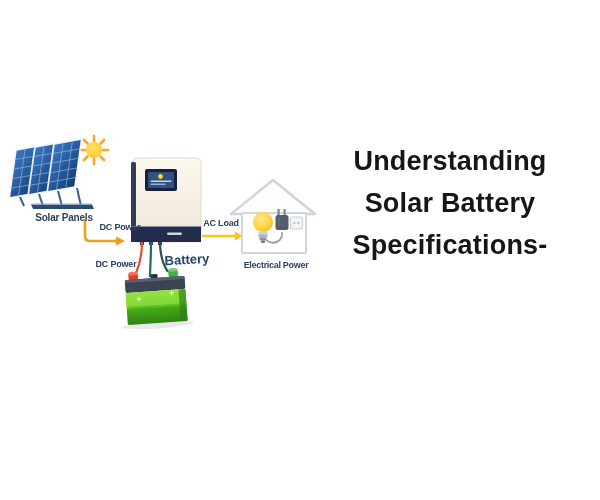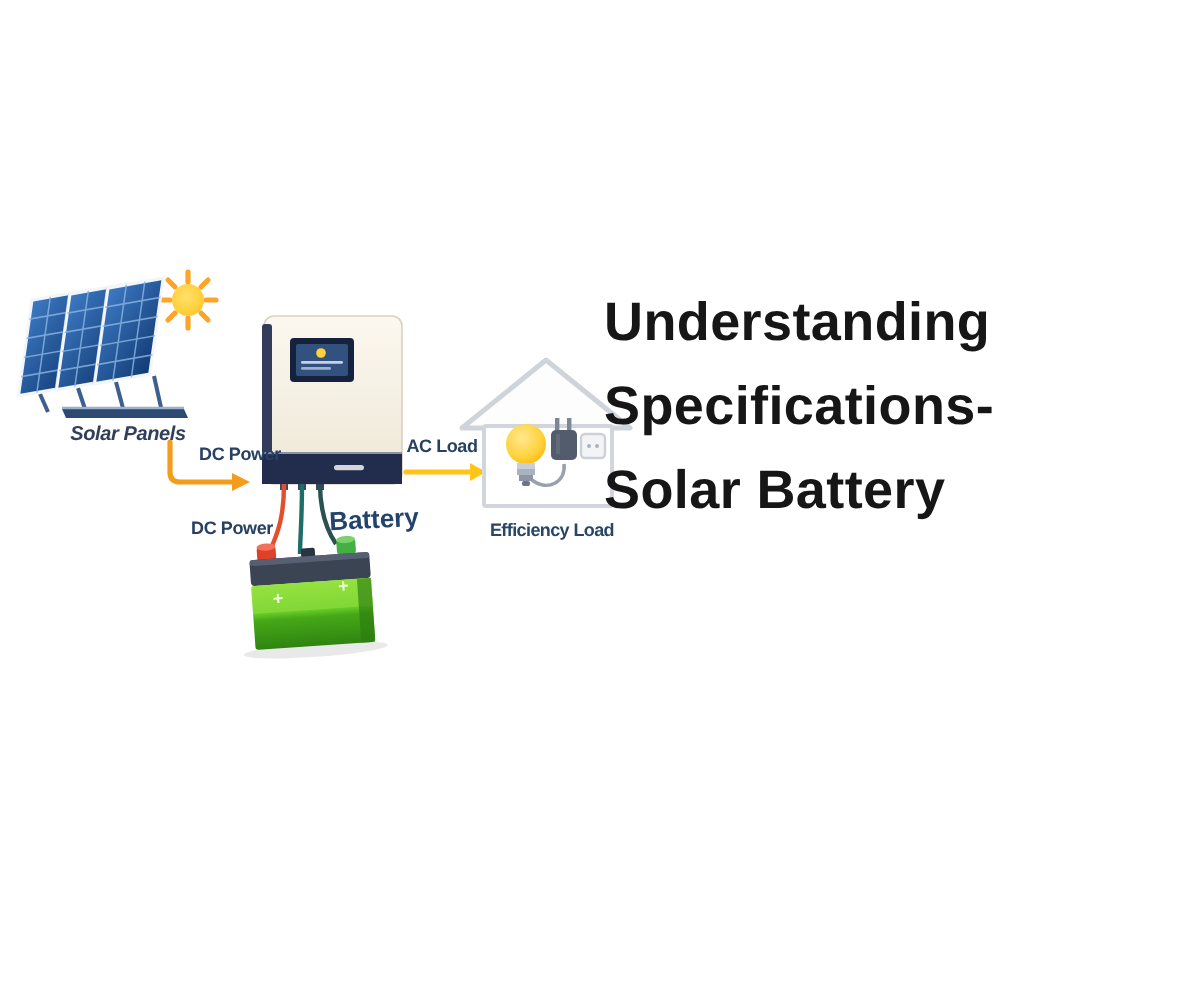--- a/index.html
+++ b/index.html
@@ -5,29 +5,29 @@
   html,body{margin:0;padding:0;background:#ffffff;}
   .page{
     position:relative;width:600px;height:500px;background:#ffffff;overflow:hidden;
     font-family:"Liberation Sans",sans-serif;
   }
   .diagram-svg{position:absolute;left:0;top:120px;width:330px;height:230px;}
   .lbl{
     position:absolute;font-weight:700;color:#274063;text-align:center;
     line-height:1.1;white-space:nowrap;
   }
-  .lbl-solar{left:19px;top:212px;width:90px;font-size:10px;letter-spacing:-0.2px;color:#30405a;font-style:italic;}
+  .lbl-solar{left:19px;top:212px;width:90px;font-size:10px;letter-spacing:-0.2px;color:#30405a;}
   .lbl-dc1{left:95px;top:223px;width:50px;font-size:9px;letter-spacing:-0.2px;}
   .lbl-ac{left:196px;top:219px;width:50px;font-size:9px;letter-spacing:-0.2px;}
   .lbl-dc2{left:91px;top:260px;width:50px;font-size:9px;letter-spacing:-0.2px;}
   .lbl-battery{left:160px;top:253px;width:54px;font-size:13px;transform:rotate(-3deg);color:#24436b;}
   .lbl-load{left:236px;top:261px;width:80px;font-size:9px;letter-spacing:-0.3px;color:#2a4566;}
   .title-block{
     position:absolute;left:302px;top:140px;width:296px;
-    color:#161616;font-weight:700;
+    text-align:center;color:#161616;font-weight:700;
   }
   .title-line{
     font-size:27px;line-height:42px;letter-spacing:0.2px;
     font-family:"Liberation Sans",sans-serif;
   }
 </style>
 </head>
 <body>
 
 <div class="page">
@@ -198,21 +198,21 @@
       <text x="139" y="181" font-size="9" font-weight="bold" fill="#eaffda" text-anchor="middle" font-family="Liberation Sans, sans-serif">+</text>
       <text x="172" y="177" font-size="9" font-weight="bold" fill="#eaffda" text-anchor="middle" font-family="Liberation Sans, sans-serif">+</text>
     </g>
   </svg>
 
   <div class="lbl lbl-solar">Solar Panels</div>
   <div class="lbl lbl-dc1">DC Power</div>
   <div class="lbl lbl-ac">AC Load</div>
   <div class="lbl lbl-dc2">DC Power</div>
   <div class="lbl lbl-battery">Battery</div>
-  <div class="lbl lbl-load">Efficiency Load</div>
+  <div class="lbl lbl-load">Electrical Power</div>
 
   <div class="title-block">
     <div class="title-line">Understanding</div>
+    <div class="title-line">Solar Battery</div>
     <div class="title-line">Specifications-</div>
-    <div class="title-line">Solar Battery</div>
   </div>
 
 </div>
 
 </body></html>

